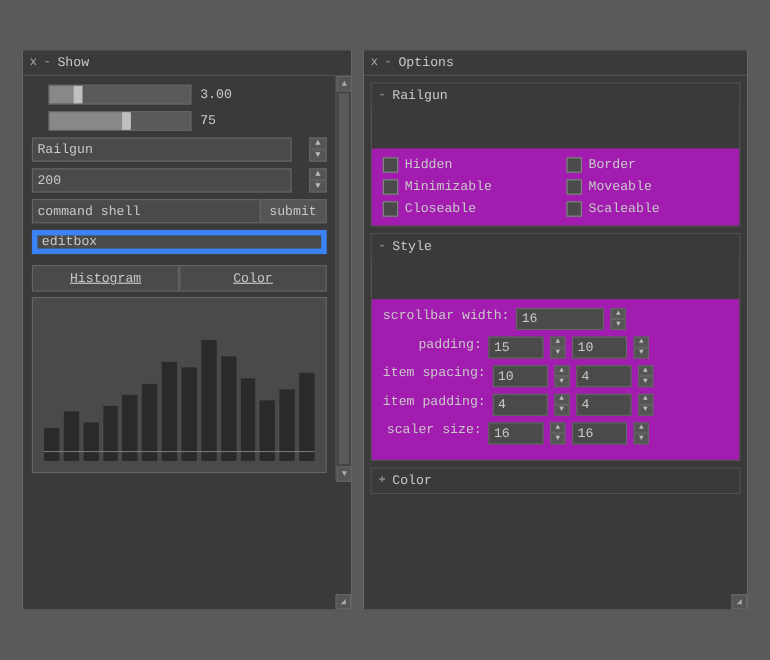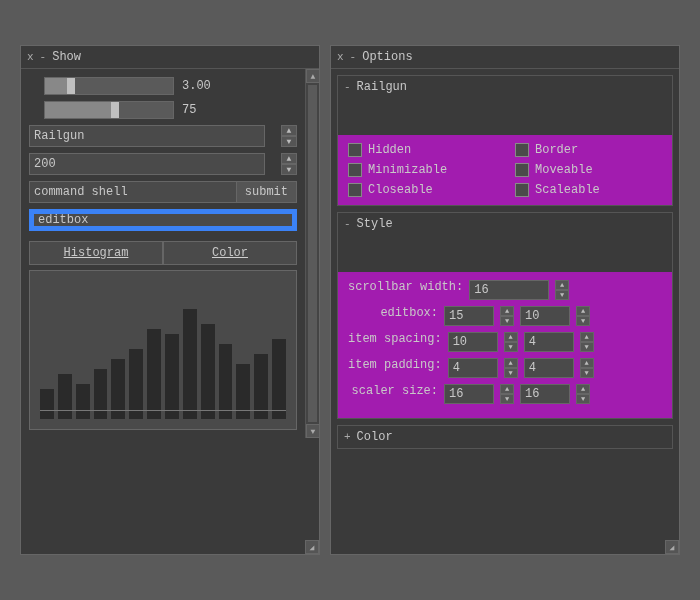--- a/index.html
+++ b/index.html
@@ -534,21 +534,21 @@
           <div class="style-row">
             <span class="style-label">scrollbar width:</span>
             <input class="style-input style-input-wide" type="text" value="16" style="">
             <div class="mini-spin">
               <div class="mini-spin-btn">▲</div>
               <div class="mini-spin-btn">▼</div>
             </div>
           </div>
 
           <div class="style-row">
-            <span class="style-label">editbox:</span>
+            <span class="style-label">padding:</span>
             <input class="style-input" type="text" value="15" style="">
             <div class="mini-spin">
               <div class="mini-spin-btn">▲</div>
               <div class="mini-spin-btn">▼</div>
             </div>
             <input class="style-input" type="text" value="10" style="">
             <div class="mini-spin">
               <div class="mini-spin-btn">▲</div>
               <div class="mini-spin-btn">▼</div>
             </div>

